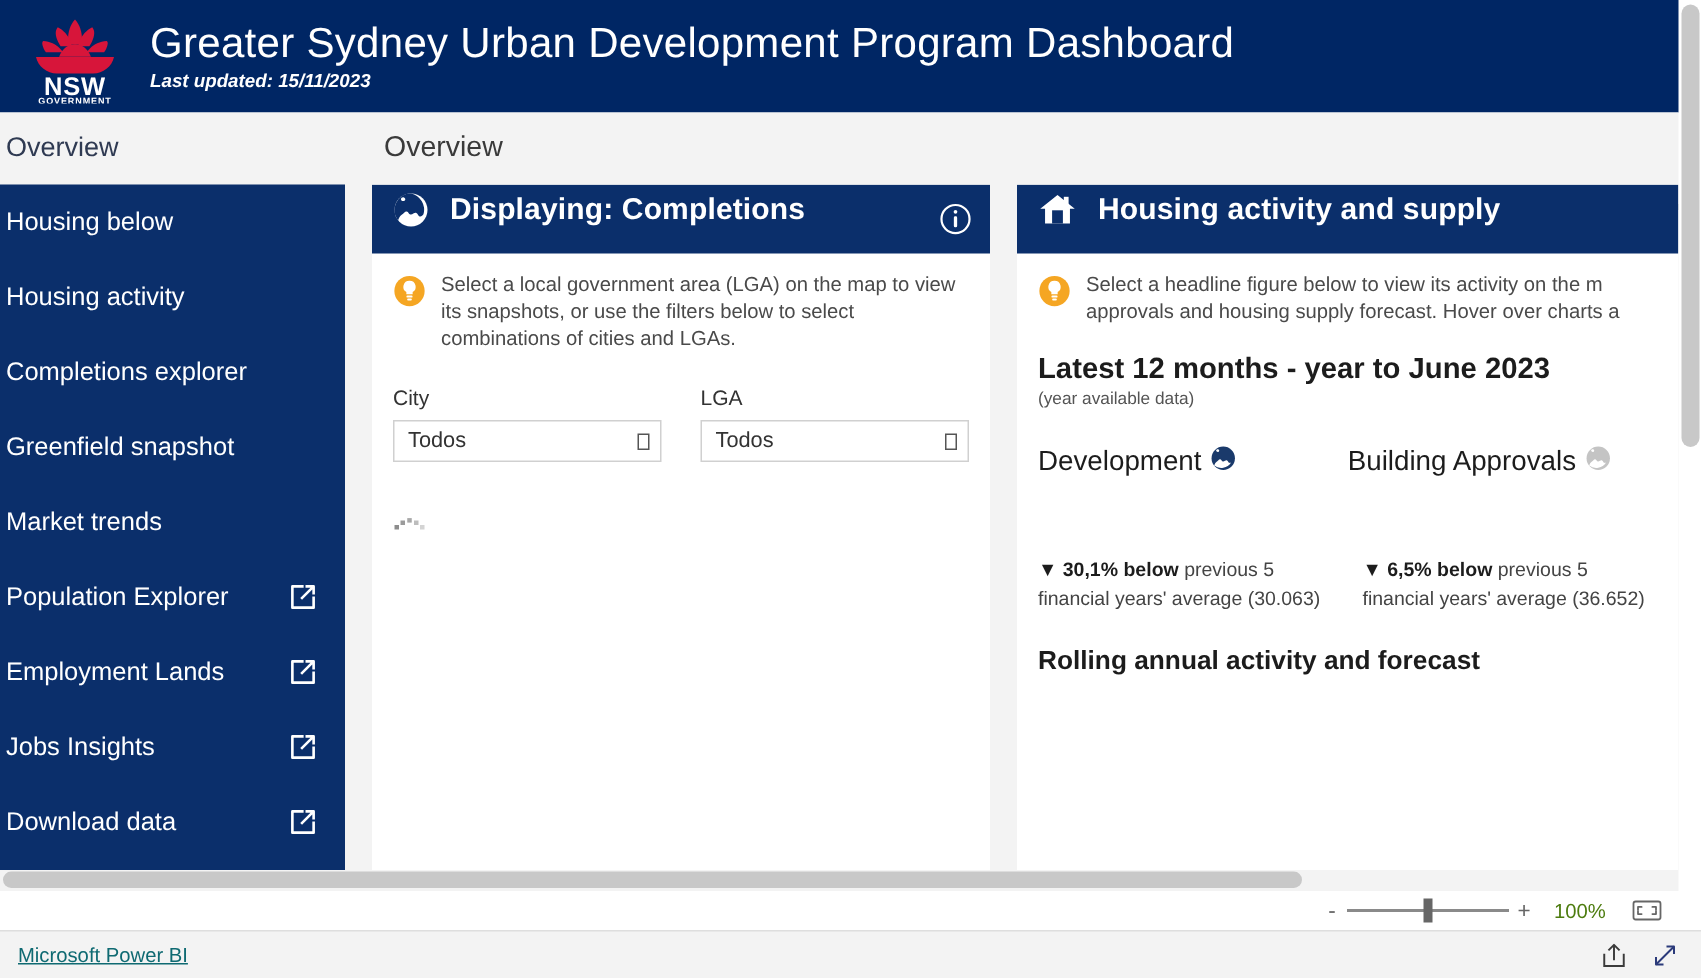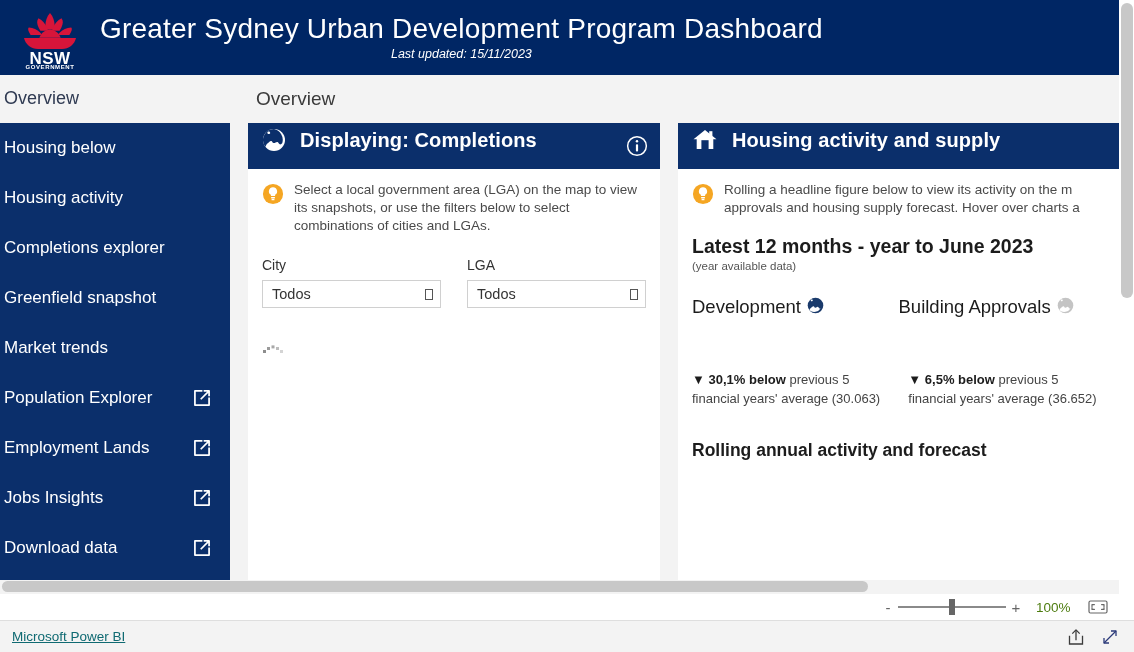--- a/index.html
+++ b/index.html
@@ -44,25 +44,24 @@
     color: #ffffff;
     font-size: 28px;
     font-weight: 400;
     letter-spacing: 0.2px;
     line-height: 32px;
     white-space: nowrap;
   }
   .app-updated {
     color: #ffffff;
     font-size: 12.5px;
-    font-weight: normal;
+    font-weight: bold;
     font-style: italic;
     line-height: 16px;
     margin-top: 1px;
-    text-align: center;
   }
 
   
   .crumbbar {
     position: absolute;
     left: 0; top: 75px;
     width: 1119px;
     height: 65px;
     background: #f3f3f3;
     border-bottom: 4px solid #a3a3a3;
@@ -229,21 +228,21 @@
   }
   .metric-globe { flex: none; margin-left: 6px; margin-top: 1px; display: block; }
   .deltas {
     display: flex;
     margin-top: 52px;
   }
   .delta { width: 214px; font-size: 13px; line-height: 19px; color: #444444; }
   .delta.indent { padding-left: 10px; }
   .delta b { color: #1c1c1c; font-weight: bold; }
   .rc-h2 {
-    margin-top: 32px;
+    margin-top: 22px;
     color: #1c1c1c;
     font-size: 17.5px;
     font-weight: bold;
     white-space: nowrap;
   }
 
   
   .vscroll {
     position: absolute;
     right: 1px; top: 3px;
@@ -476,21 +475,21 @@
       </div>
 
       <div class="hint-row">
         <svg class="bulb" width="22" height="22" viewBox="0 0 24 24">
           <circle cx="12" cy="12" r="11" fill="#f5a623"></circle>
           <path d="M12 4.6a4.4 4.4 0 0 0-2.3 8.2v1.5h4.6v-1.5A4.4 4.4 0 0 0 12 4.6z" fill="#ffffff"></path>
           <rect x="9.8" y="15.2" width="4.4" height="1.6" rx="0.7" fill="#ffffff"></rect>
           <rect x="10.3" y="17.4" width="3.4" height="1.5" rx="0.7" fill="#ffffff"></rect>
         </svg>
         <div>
-          <div class="hint-text nowrap-clip">Rolling a headline figure below to view its activity on the m</div>
+          <div class="hint-text nowrap-clip">Select a headline figure below to view its activity on the m</div>
           <div class="hint-text nowrap-clip">approvals and housing supply forecast. Hover over charts a</div>
         </div>
       </div>
 
       <div class="rc-body">
         <div class="rc-h1">Latest 12 months - year to June 2023</div>
         <div class="rc-sub">(year available data)</div>
 
         <div class="metrics" id="metrics">
             <div class="metric">

